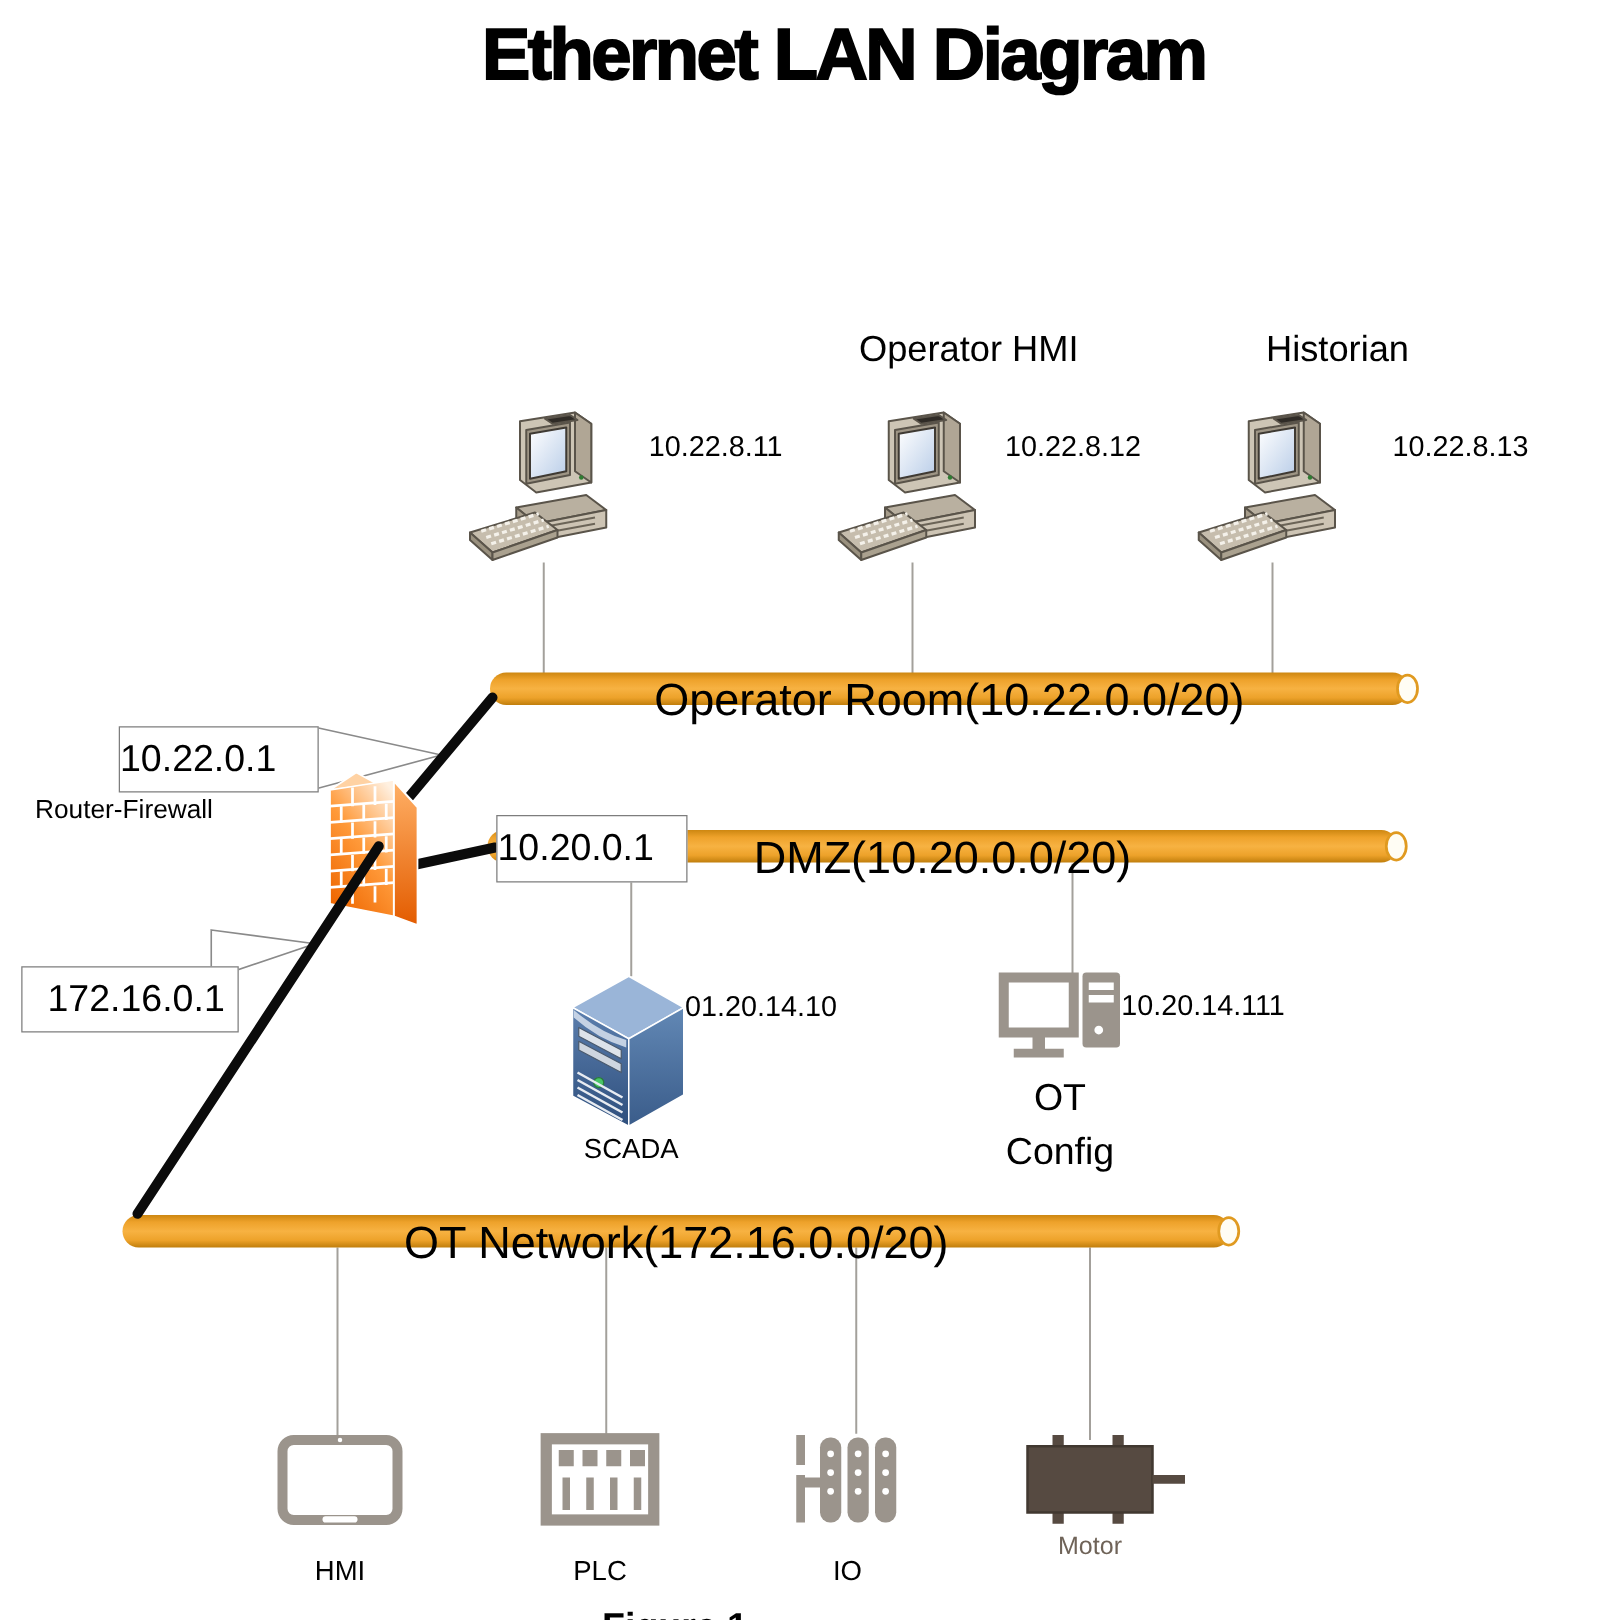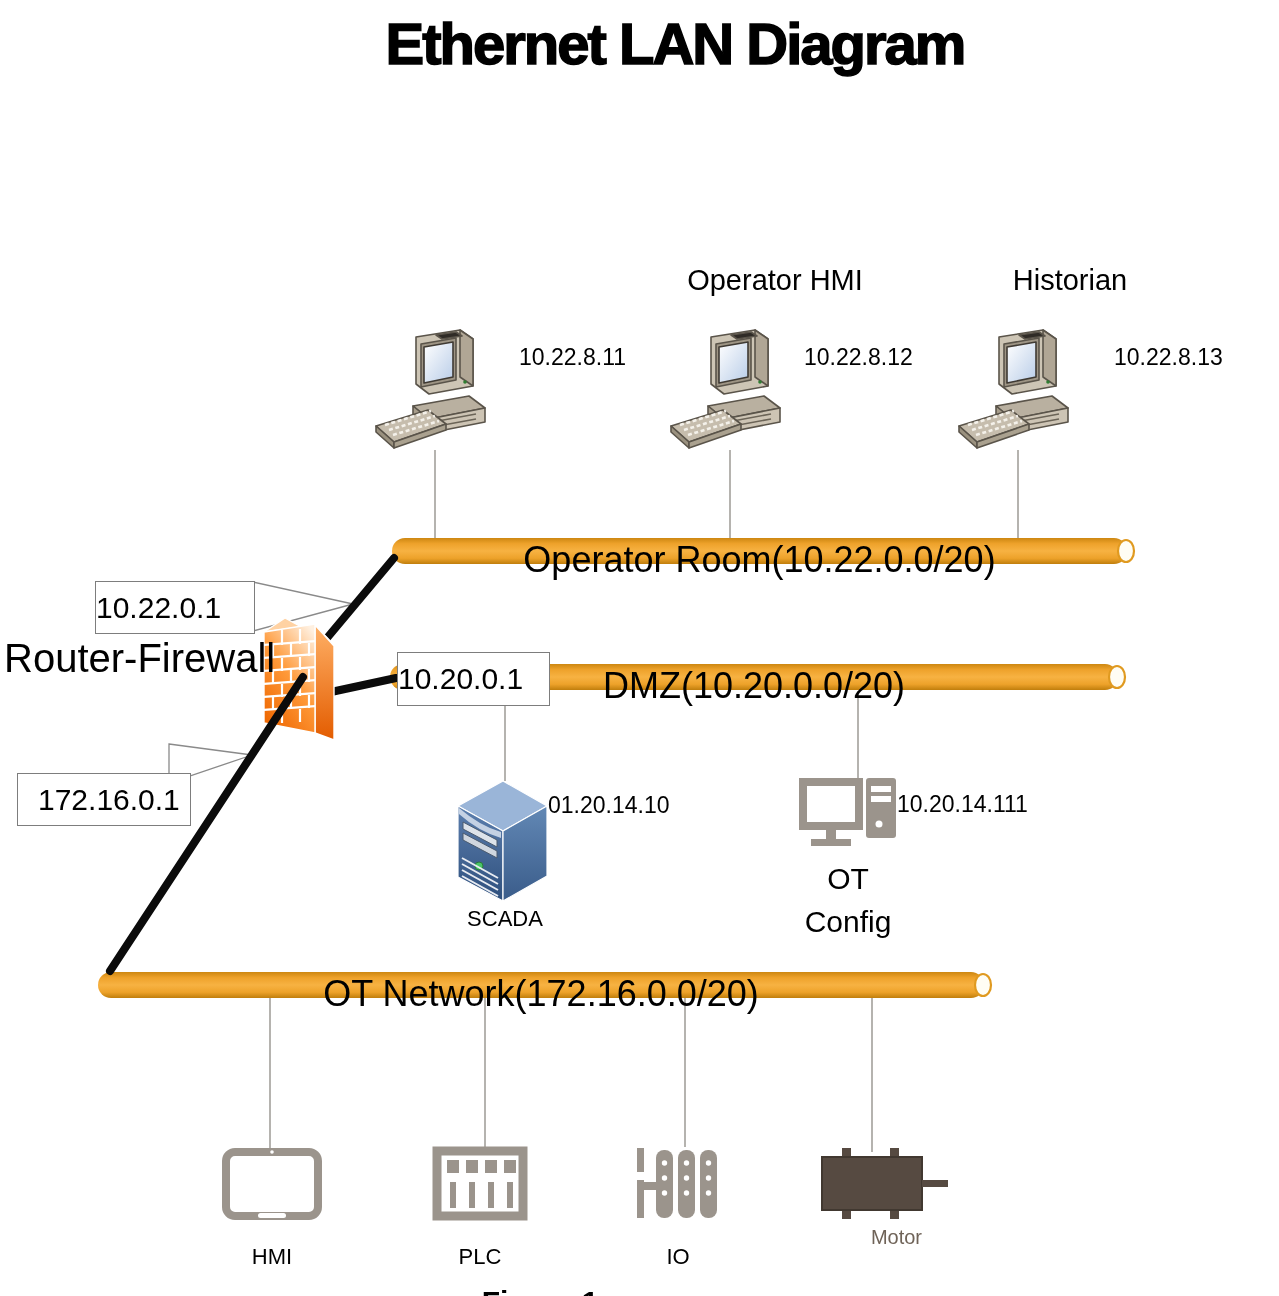--- a/index.html
+++ b/index.html
@@ -7,23 +7,23 @@
         font-family:"Liberation Sans",sans-serif;color:#000;}
   #gfx{position:absolute;left:0;top:0;z-index:1;}
   .txt{position:absolute;z-index:2;white-space:nowrap;}
   .title{left:70px;top:10px;width:1210px;text-align:center;font-size:58px;font-weight:bold;
          letter-spacing:-2px;-webkit-text-stroke:1.5px #000;}
   .hostname{width:300px;text-align:center;font-size:29px;top:264px;}
   .ip{font-size:23px;}
   .buslabel{text-align:center;font-size:36px;z-index:3;}
   .callout{position:absolute;z-index:3;background:#fff;border:1.4px solid #7d7d7d;
            display:flex;align-items:center;justify-content:flex-start;font-size:30px;}
-  .rfw{left:4px;top:636px;font-size:40px;}
+  .rfw{left:28px;top:636px;font-size:21px;}
   .devlabel{text-align:center;font-size:22px;}
-  .motorlabel{text-align:right;font-size:20px;color:#6f6358;}
+  .motorlabel{text-align:center;font-size:20px;color:#6f6358;}
   .caption{left:400px;top:1285px;width:280px;text-align:center;font-size:30px;font-weight:bold;}
 </style>
 </head>
 <body>
 
 <div id="page">
 
 <svg id="gfx" width="1279" height="1296" viewBox="0 0 1279 1296">
   <defs>
     <linearGradient id="busGrad" x1="0" y1="0" x2="0" y2="1">

